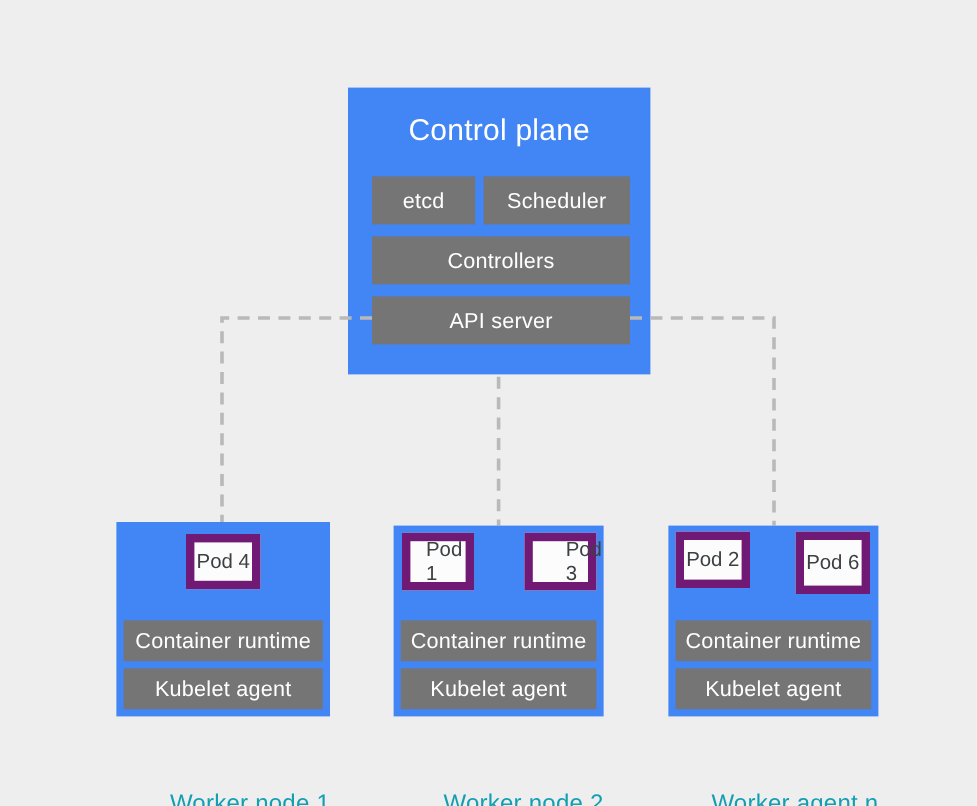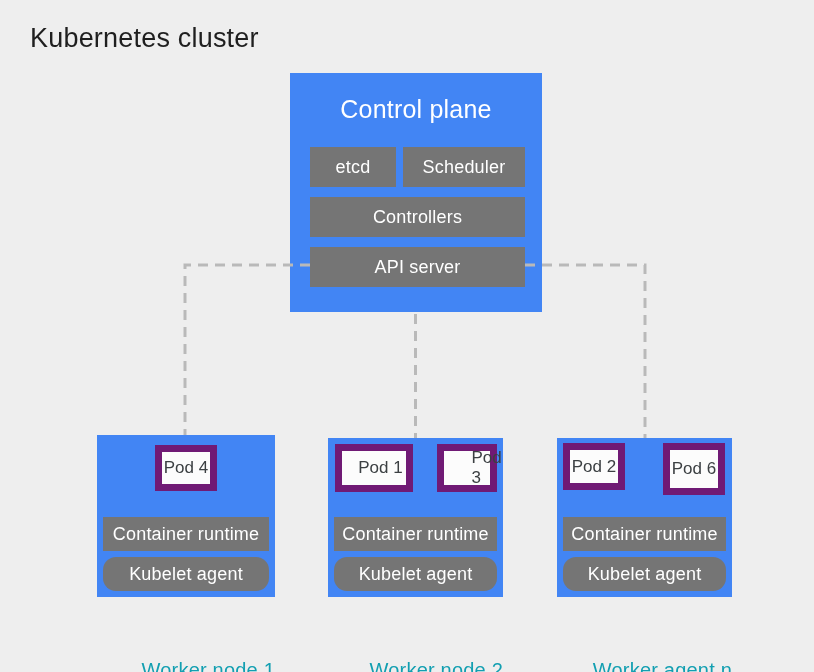--- a/index.html
+++ b/index.html
@@ -76,61 +76,60 @@
     position:absolute;
     background:#fcfcfc;
     border:7px solid #701a75;
     color:#3c4043;
     font-size:17px;
     display:flex;
     align-items:center;
     justify-content:center;
   }
   .node-1 .pod-a { left:58px;  top:10px; width:62px; height:46px; }
-  .node-2 .pod-a { left:7px;   top:6px;  width:78px; height:48px;padding-left:13px; }
+  .node-2 .pod-a { left:7px;   top:6px;  width:60px; height:48px;padding-left:13px; }
   .node-2 .pod-b { left:109px; top:6px;  width:60px; height:48px;padding-left:39px; }
   .node-3 .pod-a { left:6px;   top:5px;  width:62px; height:47px; }
   .node-3 .pod-b { left:106px; top:5px;  width:62px; height:52px; }
 
   .node-component {
     position:absolute;
     left:6px; right:6px;
     height:34px;
     background:#757575;
     color:#ffffff;
     font-size:18px;
     display:flex;
     align-items:center;
     justify-content:center;
     letter-spacing:0.2px;
     margin-top:48px;
   }
   .nc-runtime { bottom:46px; }
-  .nc-kubelet { bottom:6px;border-radius:13px; }
+  .nc-kubelet { bottom:6px; }
 
   .node-label {
     position:absolute;
     top:616px;
     text-align:right;
     color:#129fb1;
     font-size:20px;
     line-height:28px;
     letter-spacing:0.2px;
     margin-top:40px;
   }
   .label-1 { left:97px;  width:178px; }
   .label-2 { left:328px; width:175px; }
   .label-3 { left:557px; width:175px; }
 </style>
 </head>
 <body>
 
 <div class="canvas">
 
-  <div class="diagram-title">Kubernetes cluster</div>
 
   <svg class="connectors" width="814" height="672" viewBox="0 0 814 672">
     <path d="M310 265 H185 V435" fill="none" stroke="#b9b9b9" stroke-width="3" stroke-dasharray="10 7"></path>
     <path d="M525 265 H645 V438" fill="none" stroke="#b9b9b9" stroke-width="3" stroke-dasharray="10 7"></path>
     <path d="M415.5 314 V438" fill="none" stroke="#b9b9b9" stroke-width="3" stroke-dasharray="10 7"></path>
   </svg>
 
   <div class="control-plane">
     <div class="cp-heading">Control plane</div>
     <div class="component cp-etcd">etcd</div>

